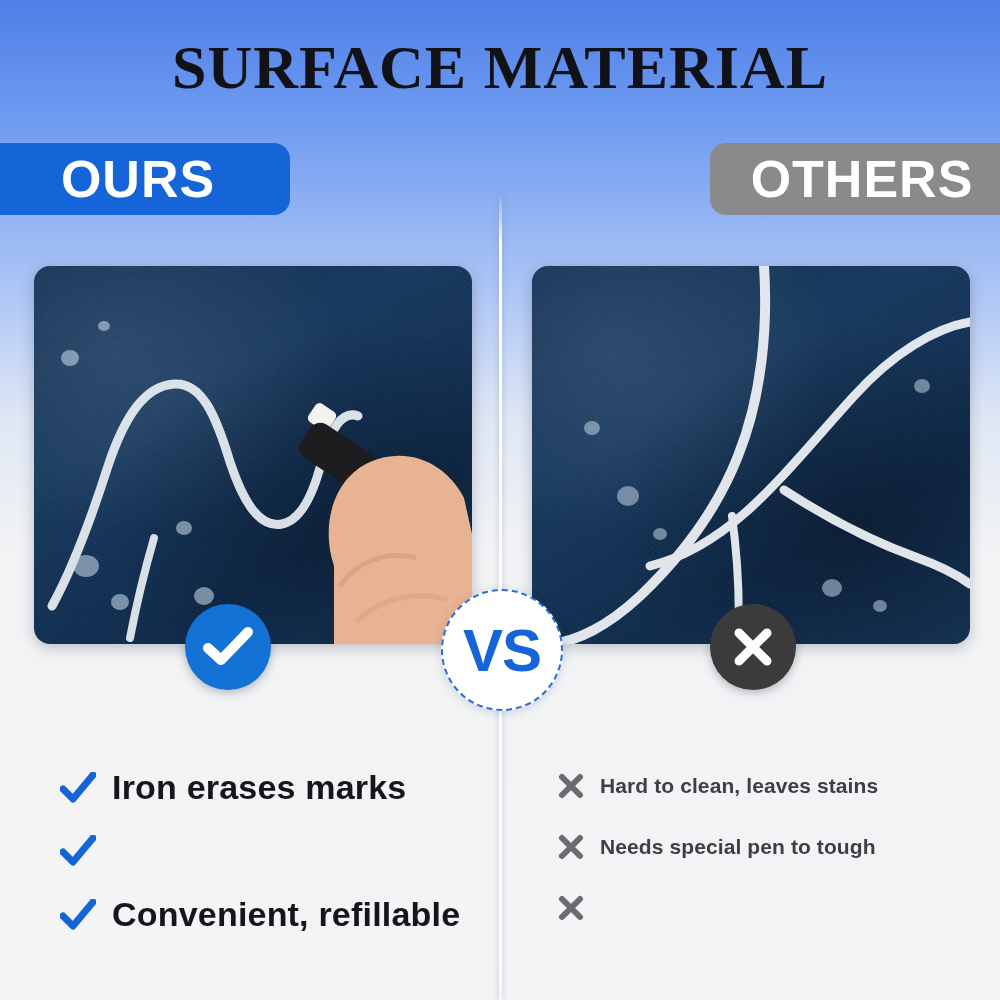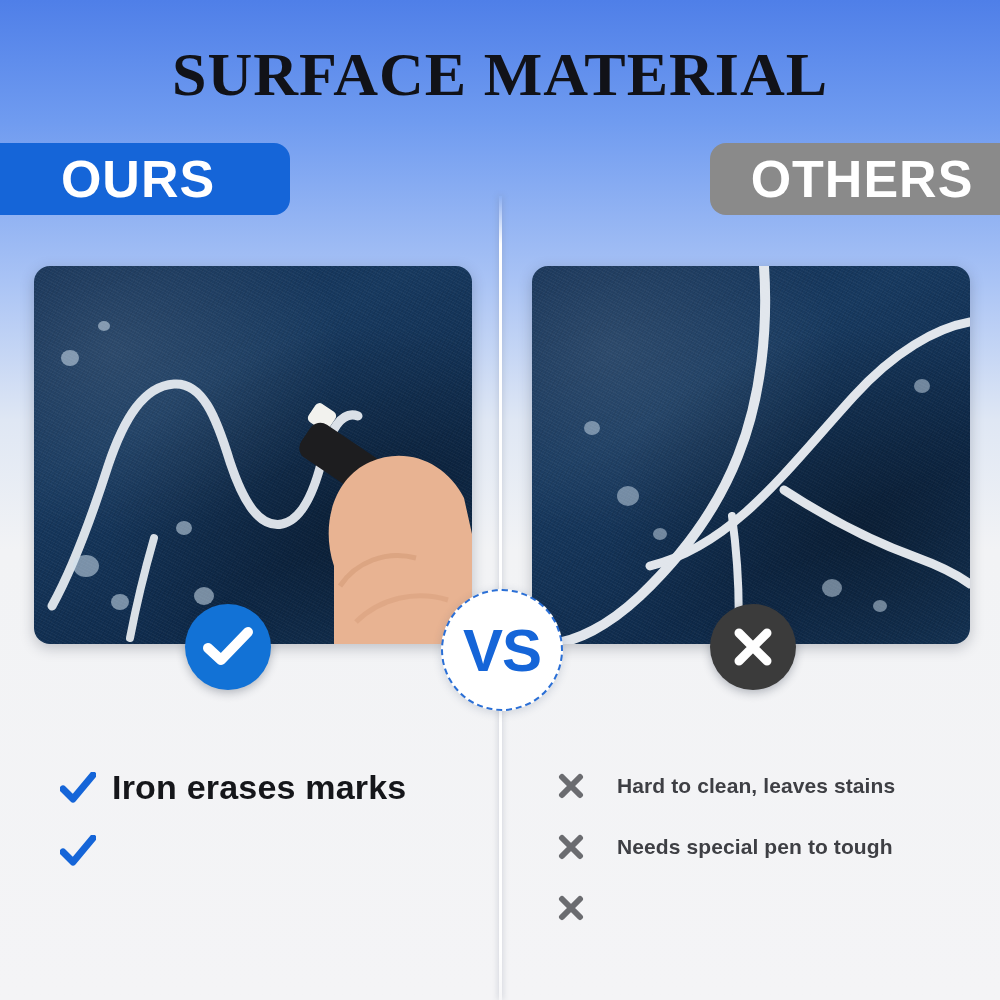--- a/index.html
+++ b/index.html
@@ -9,21 +9,21 @@
     background:#f4f5f7;
     overflow:hidden;
   }
   .page{
     position:relative;width:1000px;height:1000px;
     background:linear-gradient(180deg,#4f7fe8 0%, #6f9bf0 12%, #a9c3f5 28%, #dfe7f4 42%, #f2f3f5 55%, #f4f4f6 100%);
     overflow:hidden;
   }
   
   .title{
-    position:absolute;left:0;top:39px;width:1000px;
+    position:absolute;left:0;top:32px;width:1000px;
     text-align:center;
     font-family:"Liberation Serif", serif;
     font-weight:bold;
     font-size:62px;
     letter-spacing:1px;
     color:#111218;
     white-space:nowrap;
   }
   
   .badge{
@@ -100,21 +100,21 @@
   .row{display:flex;align-items:center;margin-bottom:26px;}
   .row .mark{flex:0 0 auto;display:flex;align-items:center;justify-content:center;}
   .list-left .mark{width:40px;height:36px;margin-right:14px;}
   .list-right .mark{width:30px;height:28px;margin-right:14px;}
   .list-left .txt{
     font-size:34px;font-weight:bold;color:#15161a;letter-spacing:.2px;
   }
   .list-right .txt{
     font-size:21px;font-weight:bold;color:#3e3f44;letter-spacing:.1px;
   }
-  .list-right .row{margin-bottom:33px;gap:17px;}
+  .list-right .row{margin-bottom:33px;}
 </style>
 </head>
 <body>
 
 <div class="page">
 
   <div class="title">SURFACE MATERIAL</div>
 
   <div class="badge badge-ours">
     <span>OURS</span>
@@ -201,20 +201,28 @@
       </span>
       <span class="txt">Iron erases marks</span>
     </div>
     <div class="row">
       <span class="mark">
         <svg width="36" height="32" viewBox="0 0 36 32">
             <path d="M3 17 L 13 27 L 33 3" fill="none" stroke="#1565d8" stroke-width="7" stroke-linecap="round" stroke-linejoin="round"></path>
           </svg>
       </span>
     </div>
+    <div class="row">
+      <span class="mark">
+        <svg width="36" height="32" viewBox="0 0 36 32">
+            <path d="M3 17 L 13 27 L 33 3" fill="none" stroke="#1565d8" stroke-width="7" stroke-linecap="round" stroke-linejoin="round"></path>
+          </svg>
+      </span>
+      <span class="txt">Convenient, refillable</span>
+    </div>
   </div>
 
   <div class="list list-right">
     <div class="row">
       <span class="mark">
         <svg width="26" height="26" viewBox="0 0 26 26">
             <path d="M4 4 L 22 22 M22 4 L 4 22" fill="none" stroke="#6b6c70" stroke-width="6" stroke-linecap="round"></path>
           </svg>
       </span>
       <span class="txt">Hard to clean, leaves stains</span>

